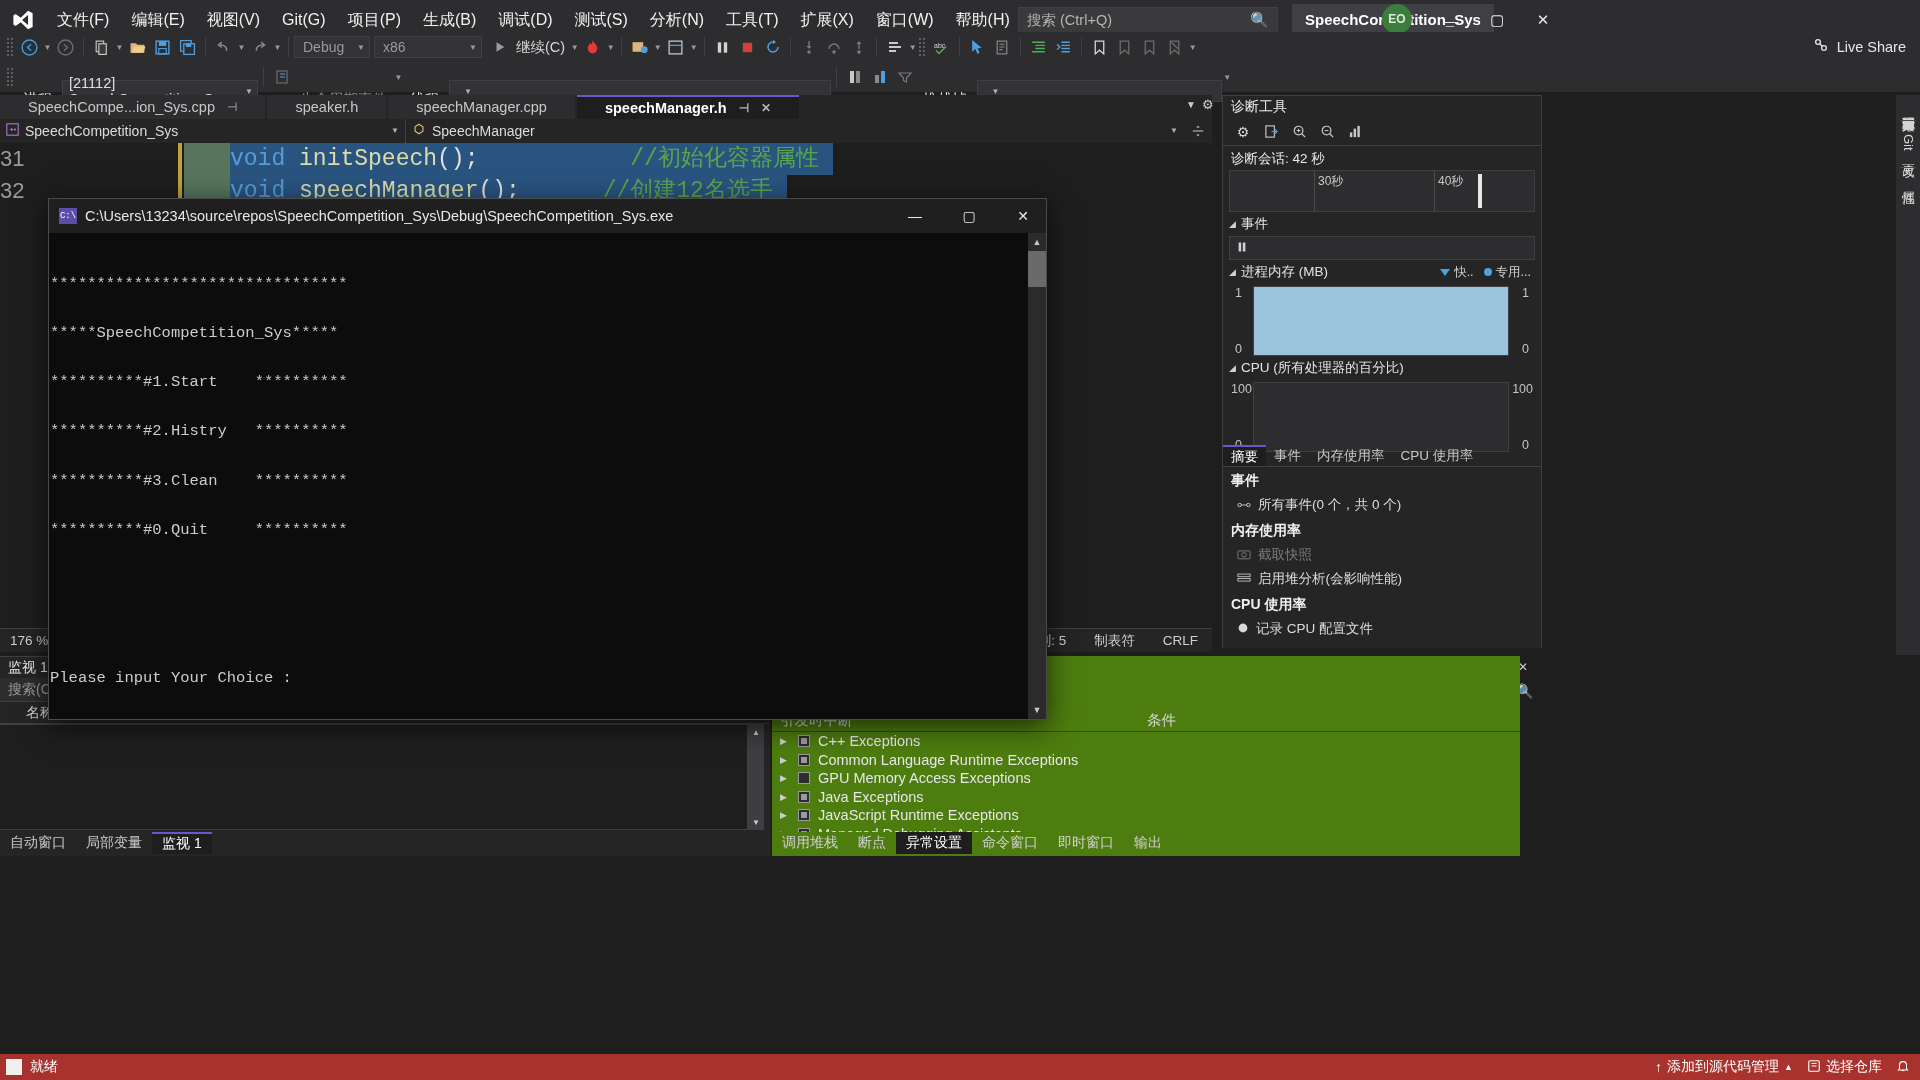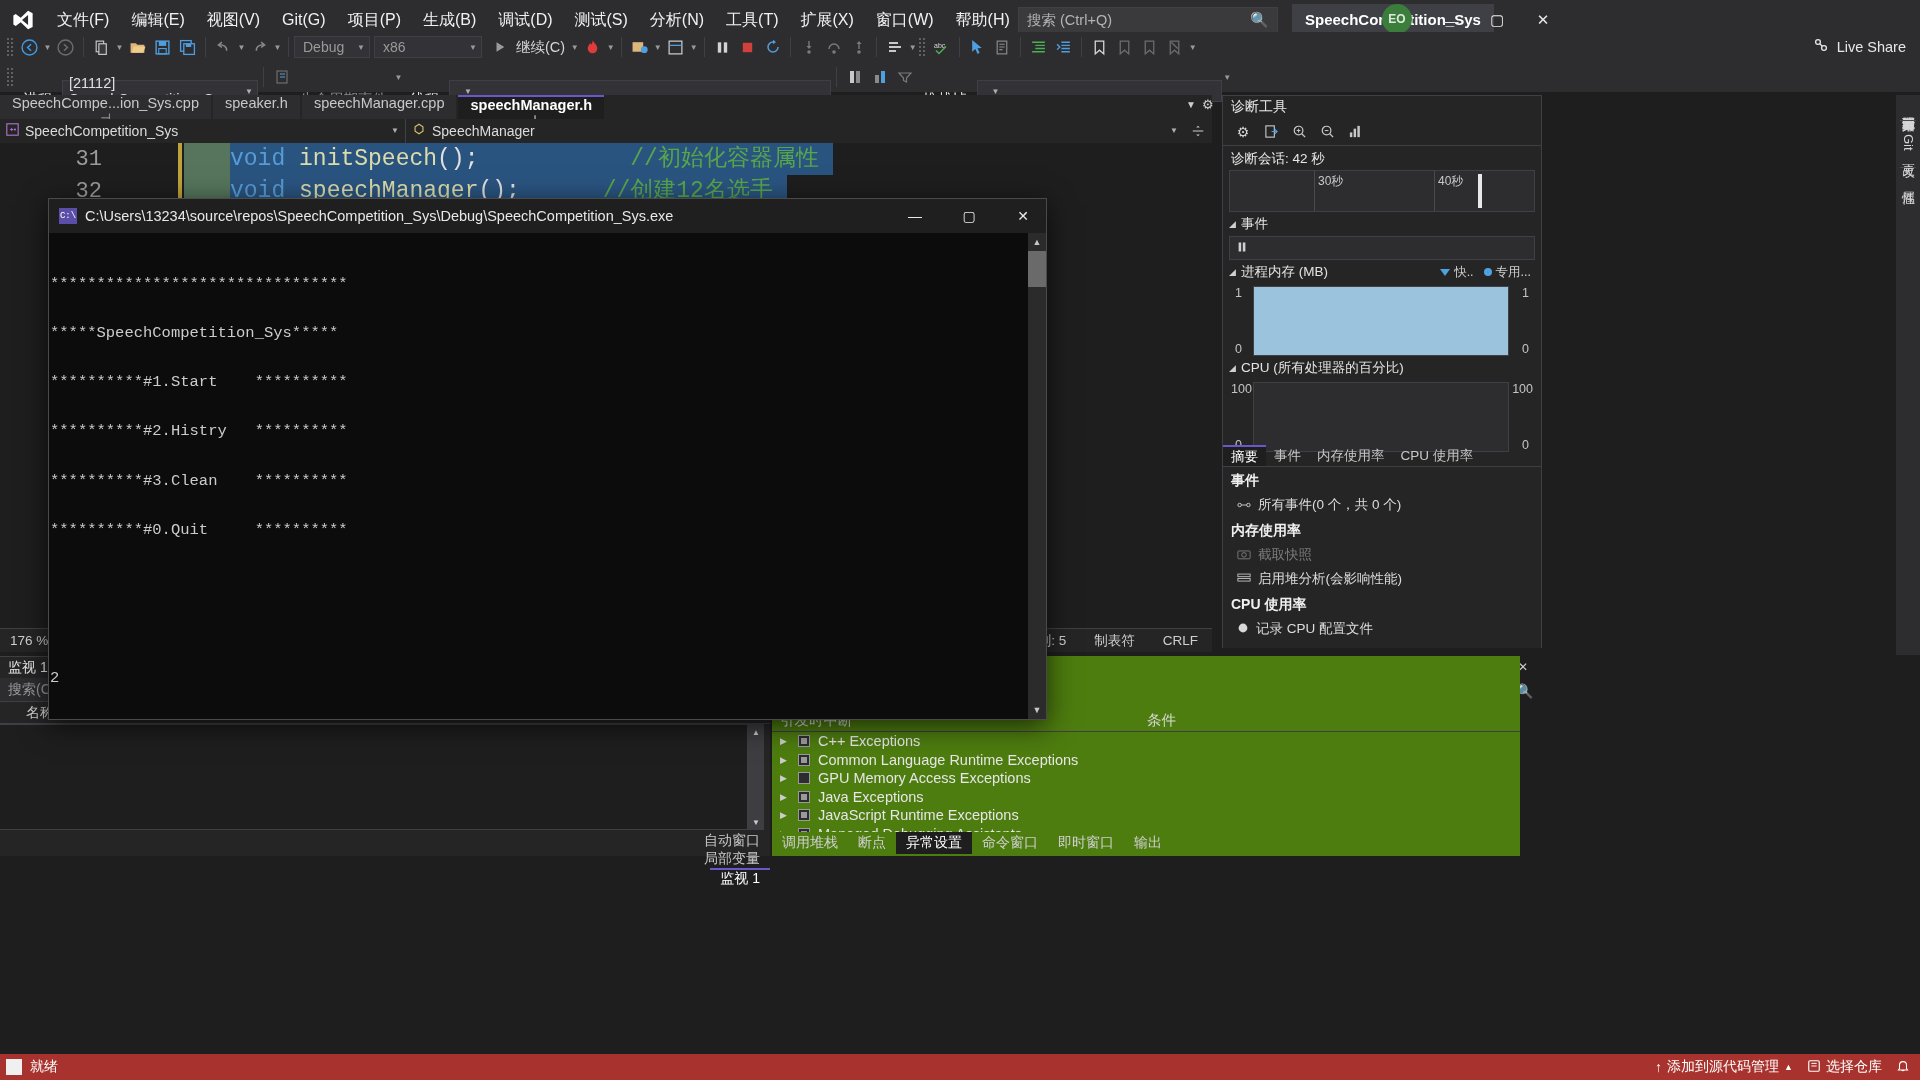--- a/index.html
+++ b/index.html
@@ -76,22 +76,22 @@
     display:flex; align-items:center; padding:0 4px 0 6px; font-size:14.5px;margin-top:28px; }
   .pb-combo .cc{ font-size:8px; color:#b0b0b0; padding-left:8px; }
   .pb-combo.empty{ color:#8a8a8a; }
 
   
   .tabstrip{
     position:absolute; left:0; top:95px; width:1212px; height:24px;
     background:#252526; display:flex; align-items:flex-end;
   }
   .tab{
-    height:24px; padding:0 12px; background:#2d2d30; color:#c8c8c8; font-size:14.5px;
-    display:flex; align-items:center; gap:0; margin-right:2px; white-space:nowrap;flex-direction:column;
+    height:24px; padding:0 28px; background:#2d2d30; color:#c8c8c8; font-size:14.5px;
+    display:flex; align-items:center; gap:12px; margin-right:2px; white-space:nowrap;
   }
   .tab.active{ background:#1e1e1e; color:#ffffff; font-weight:bold;
      border-top:2px solid #6b57c9; height:24px; }
   .tab .pin, .tab .x{ color:#b5b5b5; font-size:12px; }
   .tabbar-ctl{ position:absolute; top:99px; color:#cdcdcd; font-size:10px; }
 
   
   .navbar{
     position:absolute; left:0; top:119px; width:1212px; height:24px;
     background:#252526; display:flex; align-items:center;
@@ -104,22 +104,22 @@
   .nav-combo .cc{ color:#b0b0b0; font-size:8px; }
   .nav-sep{ width:1px; height:24px; background:#3f3f46; }
 
   
   .editor{
     position:absolute; left:0; top:143px; width:1212px; height:505px; background:#1e1e1e;
     font-family:"Liberation Mono", monospace; overflow:hidden;
   }
   .code-row{ position:relative; height:32px; display:flex; align-items:center; }
   .gutter{
-    width:120px; text-align:right; padding-right:18px; color:#9b9b9b; font-size:22px;
-    font-family:Liberation Mono, monospace;
+    width:120px; padding-right:18px; color:#9b9b9b; font-size:22px;
+    font-family:Liberation Sans, sans-serif;
   }
   .chgmark{ position:absolute; left:178px; width:4px; height:32px; background:#bfa23a; }
   .foldcol{ position:absolute; left:184px; width:46px; height:32px; background:#56755c; }
   .codeline{
     position:absolute; left:230px; height:32px; line-height:32px; background:#2a5480;
     padding-right:14px; white-space:pre; font-size:23px;
   }
   .kw{ color:#569cd6; } .fn{ color:#dcdcaa; } .pn{ color:#e0e0e0; }
   .cm{ color:#57a64a; }
 
@@ -159,21 +159,21 @@
     display:flex; align-items:center; color:#d0d0d0; font-size:14px;
     border-bottom:1px solid #3f3f46;
   }
   .watch-cols .c{ padding-left:26px; }
   .watch-body{ position:absolute; left:0; top:724px; width:748px; height:106px; background:#1e1e1e;
      border:1px solid #3f3f46; border-left:0; }
   .watch-vscroll{ position:absolute; left:748px; top:724px; width:16px; height:106px; background:#3e3e42; }
 
   .watch-tabs{
     position:absolute; left:0; top:832px; width:770px; height:22px; background:#252526;
-    display:flex; align-items:flex-end;flex-direction:column;
+    display:flex; align-items:flex-end;
   }
   .wtab{ height:22px; padding:0 10px; font-size:14px; color:#c8c8c8; display:flex; align-items:center; }
   .wtab.active{ background:#1e1e1e; color:#ffffff; border-top:2px solid #6b57c9; }
 
   
   .excpanel{
     position:absolute; left:772px; top:656px; width:748px; height:200px; background:#4d7c0f;
   }
   .exc-cols{
     position:absolute; left:0; top:54px; width:748px; height:22px;
@@ -886,20 +886,21 @@
     </div>
     <div class="c-body">
       <div>********************************</div>
       <div>*****SpeechCompetition_Sys*****</div>
       <div>**********#1.Start    **********</div>
       <div>**********#2.Histry   **********</div>
       <div>**********#3.Clean    **********</div>
       <div>**********#0.Quit     **********</div>
       <div>&nbsp;</div>
       <div style="height:16.4px"></div>
+      <div>Please input Your Choice :</div>
       <div>2</div>
       
       
       
       
       
       
       
     </div>
     <div class="c-scroll">

